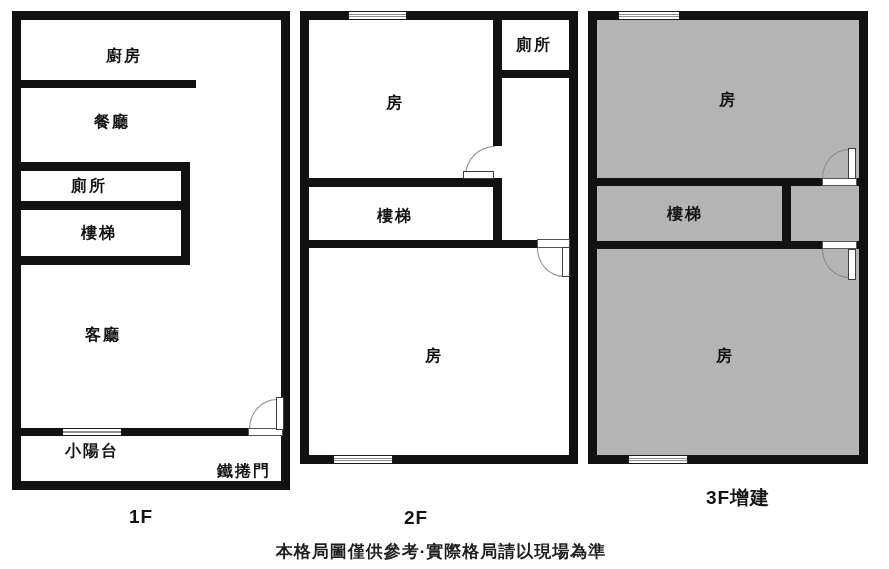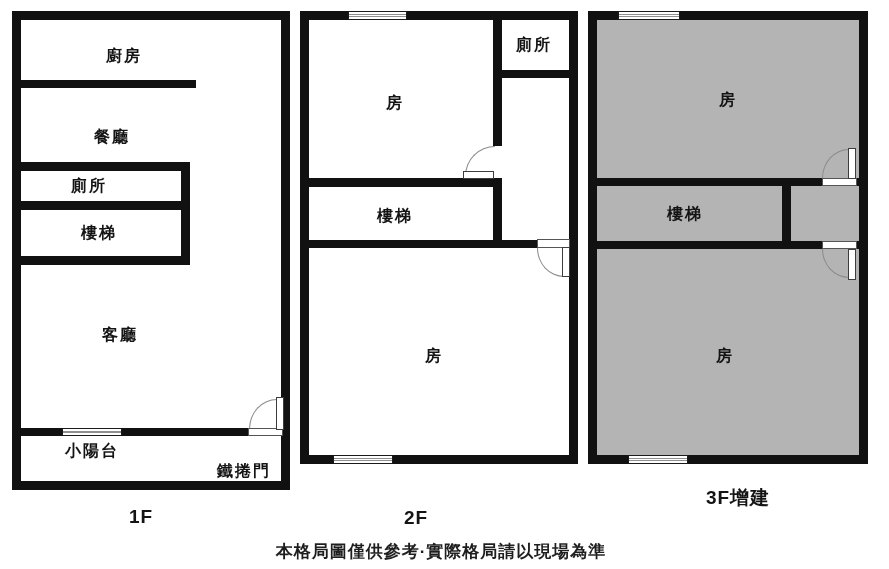--- a/index.html
+++ b/index.html
@@ -43,24 +43,24 @@
 
     <i class="w" style="left:12px;top:428px;width:50px;height:8px"></i>
     <i class="w" style="left:122px;top:428px;width:126px;height:8px"></i>
     <i class="win" style="left:62px;top:428px;width:60px;height:8px"></i>
 
     <i class="arc arc-tl" style="left:249px;top:399px;width:28px;height:30px"></i>
     <i class="frame" style="left:248px;top:428px;width:35px;height:8px"></i>
     <i class="leaf" style="left:276px;top:397px;width:8px;height:33px"></i>
 
     <span class="lbl" style="left:124px;top:56px">廚房</span>
-    <span class="lbl" style="left:112px;top:137px">餐廳</span>
+    <span class="lbl" style="left:112px;top:122px">餐廳</span>
     <span class="lbl" style="left:89px;top:186px">廁所</span>
     <span class="lbl" style="left:99px;top:233px">樓梯</span>
-    <span class="lbl" style="left:120px;top:335px">客廳</span>
+    <span class="lbl" style="left:103px;top:335px">客廳</span>
     <span class="lbl" style="left:92px;top:451px">小陽台</span>
     <span class="lbl" style="left:244px;top:471px">鐵捲門</span>
     <div class="floor-lbl" style="left:141px;top:517px">1F</div>
   </div>
 
   <div>
 
     <i class="w" style="left:300px;top:11px;width:9px;height:453px"></i>
     <i class="w" style="left:300px;top:11px;width:48px;height:9px"></i>
     <i class="w" style="left:407px;top:11px;width:171px;height:9px"></i>

